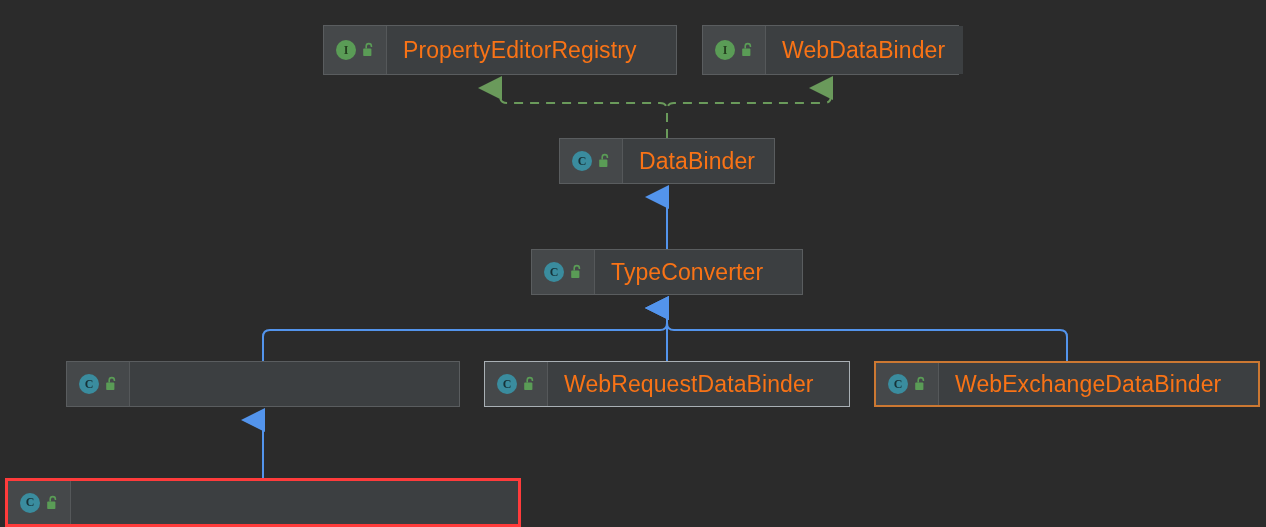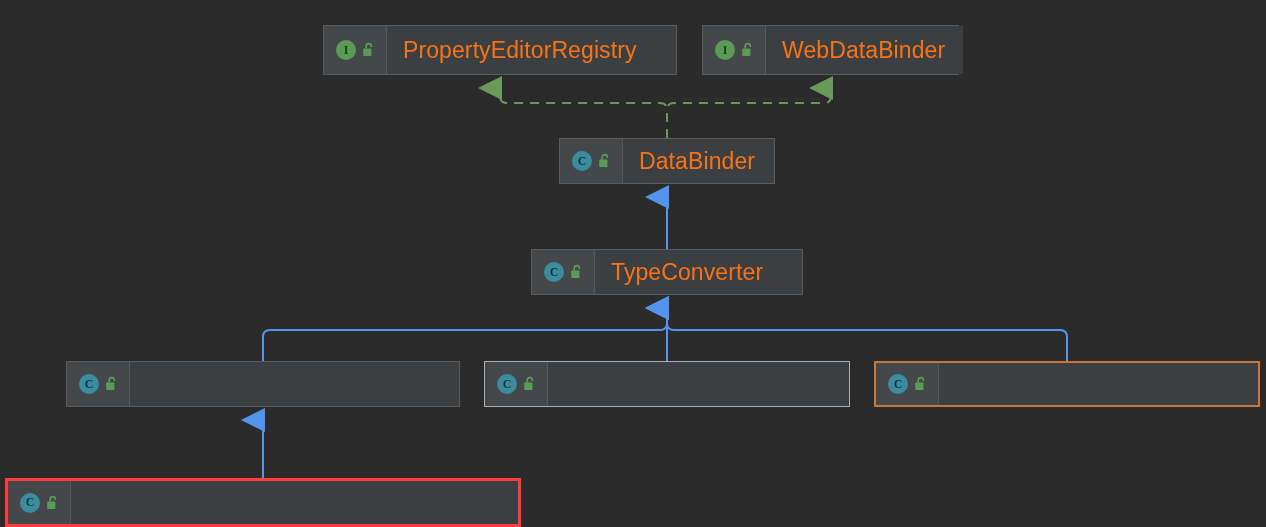--- a/index.html
+++ b/index.html
@@ -183,31 +183,33 @@
       <div class="node selected" style="left: 484px; top: 361px; width: 366px; height: 46px;">
         <div class="node-icons">
           <span class="icon-kind kind-class">C</span>
           <span style="display: flex; align-items: center;">
             <svg viewBox="0 0 14 16" class="icon-lock">
               <path d="M4.2 6.6 V4.2 A2.6 2.6 0 0 1 9.4 4.2 V5.0" fill="none" stroke="#5a9c56" stroke-width="1.6"></path>
               <rect x="1.2" y="6.6" width="8.2" height="7.4" rx="0.8" fill="#5a9c56"></rect>
             </svg>
           </span>
         </div>
+        <div class="node-label">WebRequestDataBinder</div>
       </div>
       <div class="node highlight-orange" style="left: 874px; top: 361px; width: 386px; height: 46px;">
         <div class="node-icons">
           <span class="icon-kind kind-class">C</span>
           <span style="display: flex; align-items: center;">
             <svg viewBox="0 0 14 16" class="icon-lock">
               <path d="M4.2 6.6 V4.2 A2.6 2.6 0 0 1 9.4 4.2 V5.0" fill="none" stroke="#5a9c56" stroke-width="1.6"></path>
               <rect x="1.2" y="6.6" width="8.2" height="7.4" rx="0.8" fill="#5a9c56"></rect>
             </svg>
           </span>
         </div>
+        <div class="node-label">WebExchangeDataBinder</div>
       </div>
       <div class="node highlight-red" style="left: 5px; top: 478px; width: 516px; height: 49px;">
         <div class="node-icons">
           <span class="icon-kind kind-class">C</span>
           <span style="display: flex; align-items: center;">
             <svg viewBox="0 0 14 16" class="icon-lock">
               <path d="M4.2 6.6 V4.2 A2.6 2.6 0 0 1 9.4 4.2 V5.0" fill="none" stroke="#5a9c56" stroke-width="1.6"></path>
               <rect x="1.2" y="6.6" width="8.2" height="7.4" rx="0.8" fill="#5a9c56"></rect>
             </svg>
           </span>

